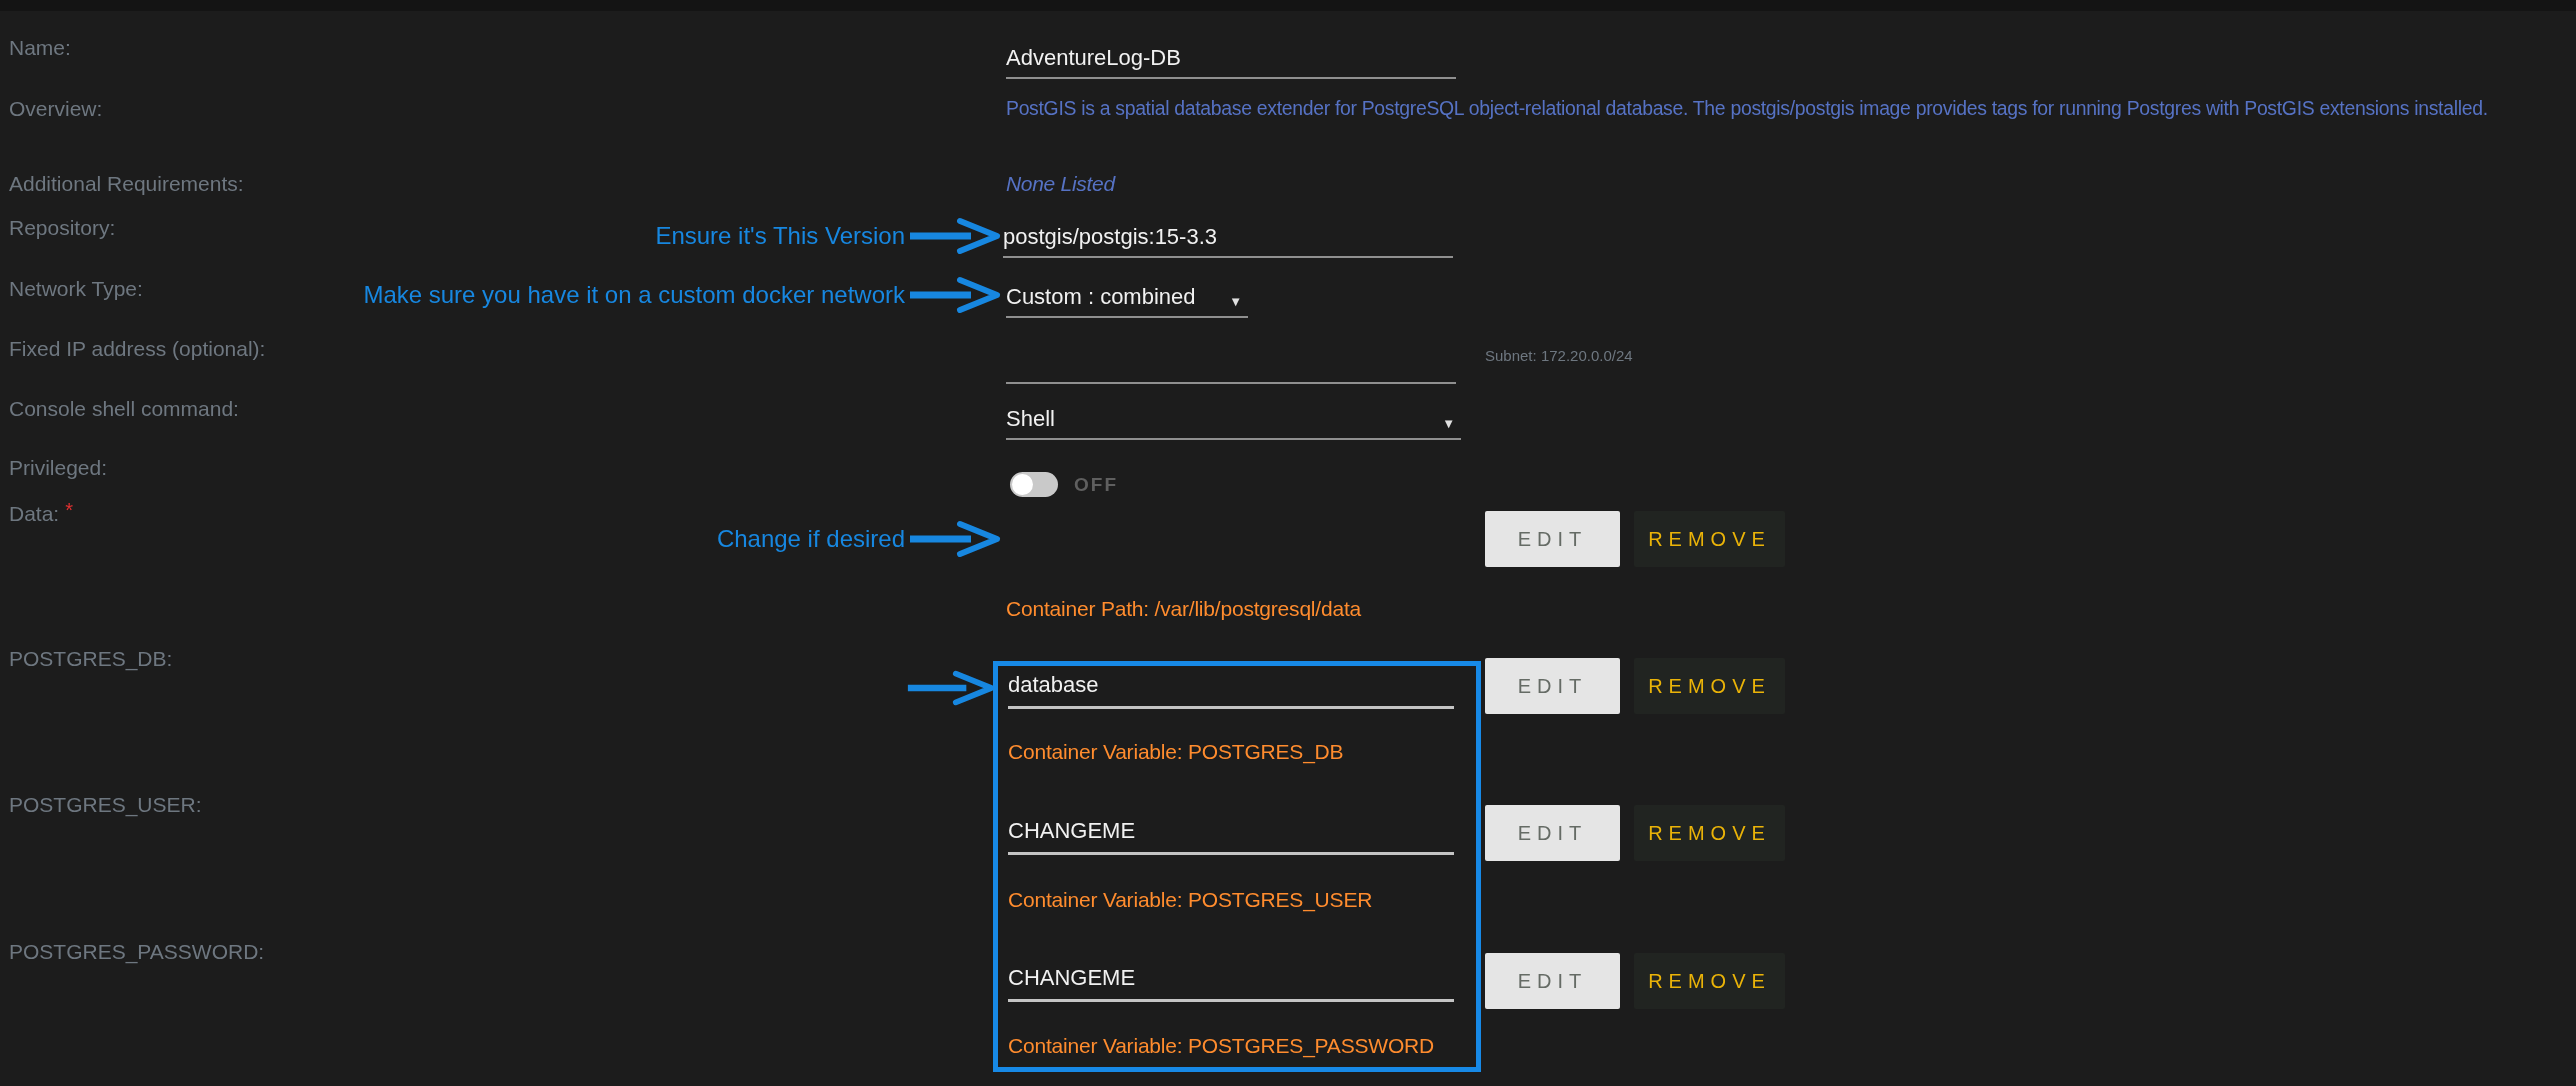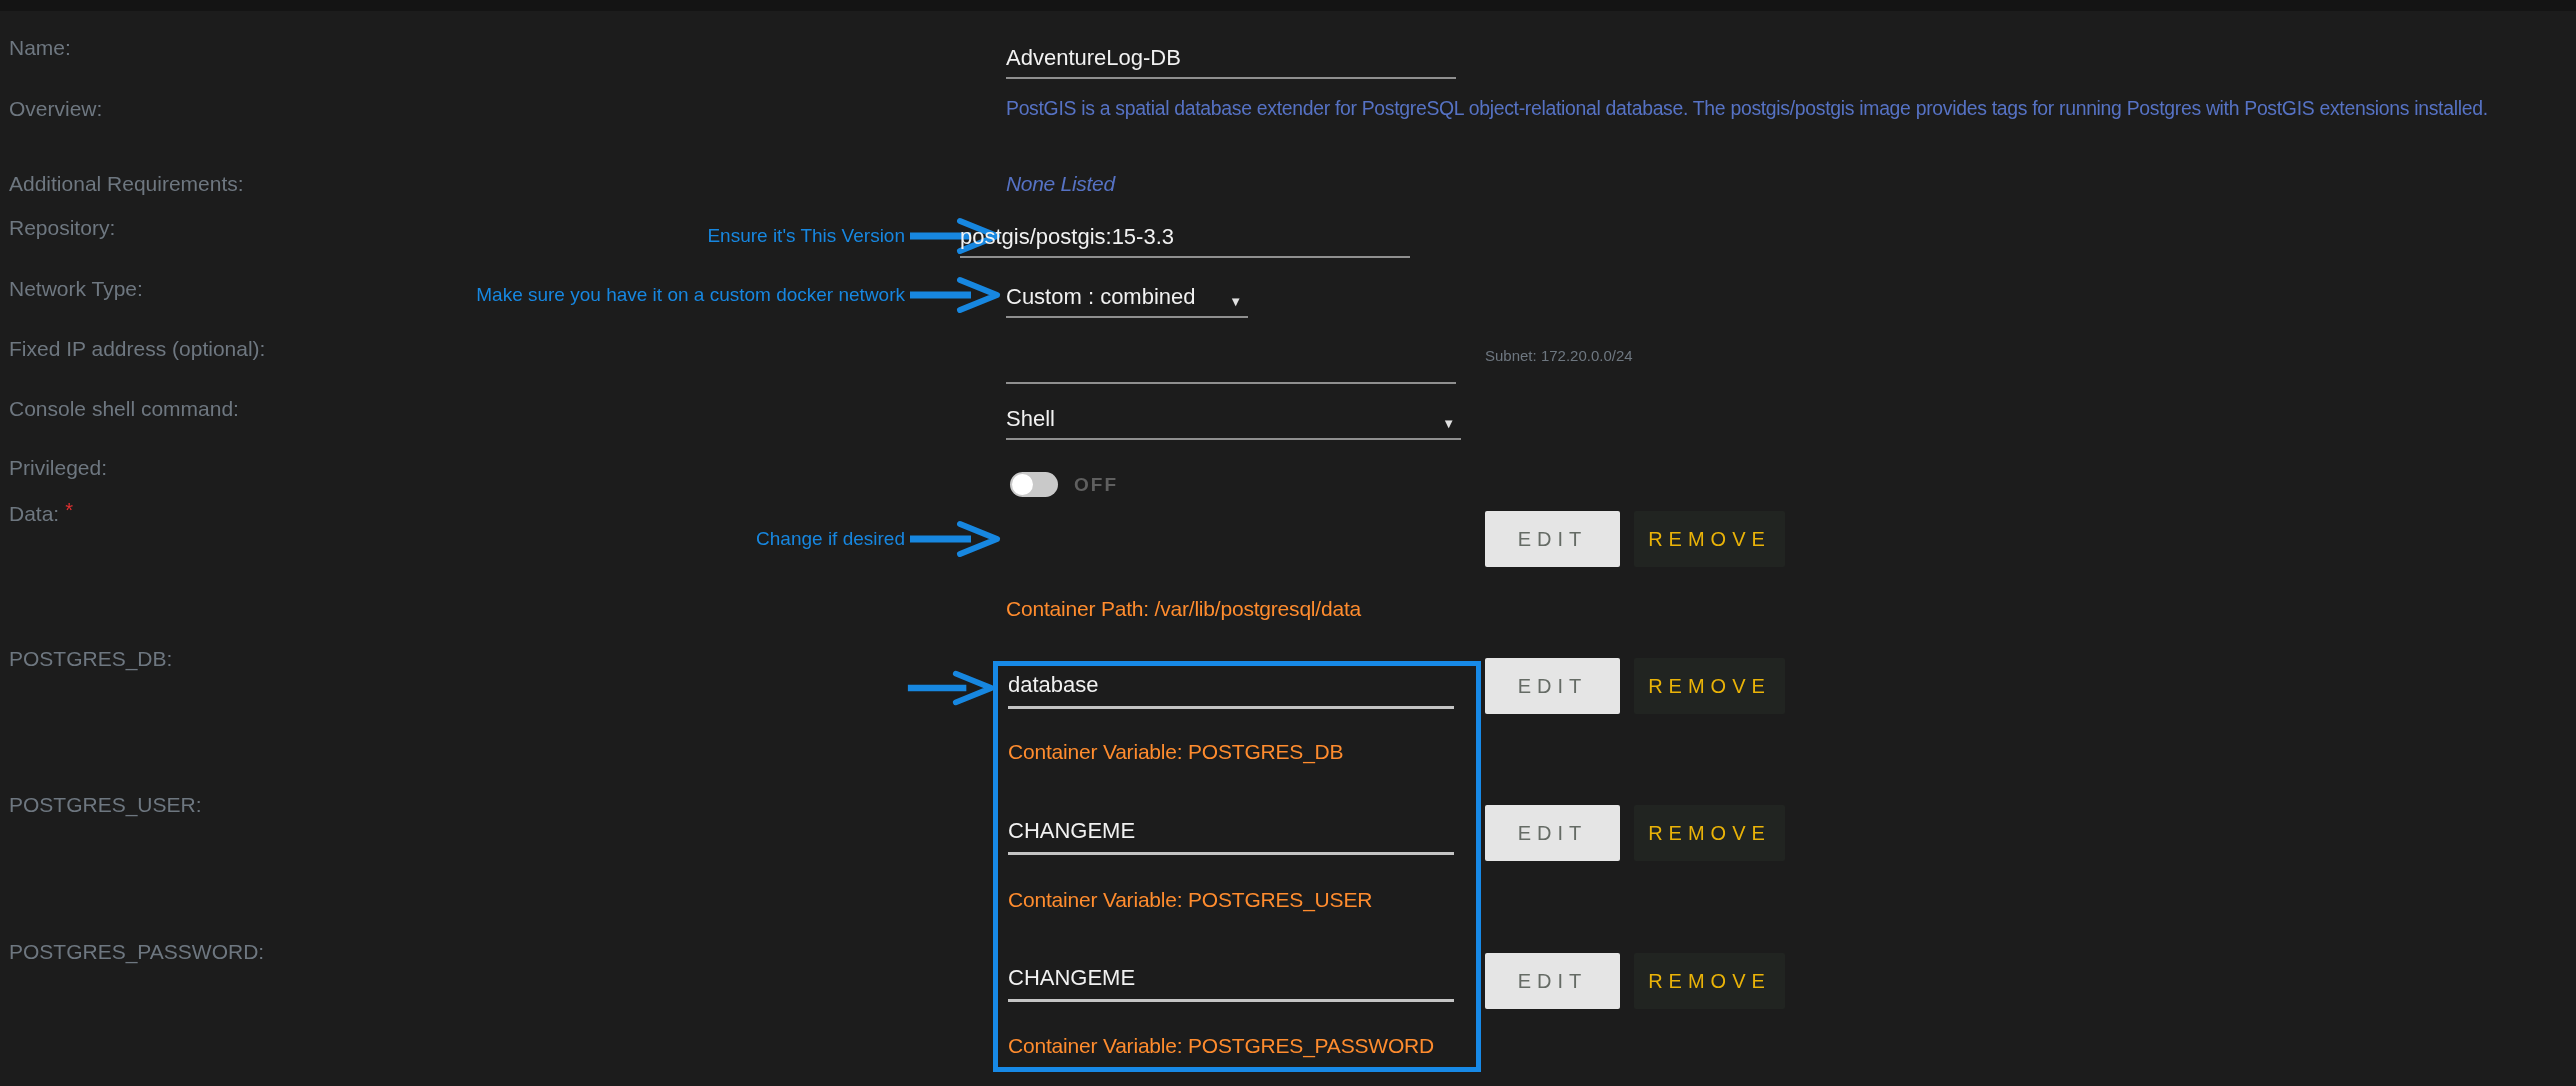--- a/index.html
+++ b/index.html
@@ -4,21 +4,21 @@
 <style>
   html,body{margin:0;padding:0;background:#1c1c1c;}
   #app{position:relative;width:2576px;height:1086px;background:#1c1c1c;overflow:hidden;
        font-family:"Liberation Sans", sans-serif;padding-left:16px;}
   .abs{position:absolute;}
   .cy{transform:translateY(-50%);white-space:nowrap;}
   .lbl{color:#6e7780;font-size:21px;}
   .val{color:#f1f1f1;font-size:22px;line-height:1;white-space:nowrap;}
   .meta{color:#ff8c2e;font-size:21px;letter-spacing:-0.2px;white-space:nowrap;margin-top:16px;}
   .desc{color:#5672c4;font-size:19.4px;letter-spacing:-0.3px;white-space:nowrap;}
-  .ann{color:#1787e0;font-size:19px;white-space:nowrap;text-align:right;}
+  .ann{color:#1787e0;font-size:24px;white-space:nowrap;text-align:right;}
   .input{position:absolute;border-bottom:2px solid #8f8f8f;display:flex;align-items:flex-end;
          padding-bottom:8px;box-sizing:border-box;height:38px;background:transparent;cursor:text;}
   .input.bright{border-bottom:3px solid #c4c4c4;height:47px;padding-bottom:10px;}
   .select{cursor:pointer;}
   .caret{position:absolute;right:6px;bottom:8px;font-size:13px;color:#e0e0e0;line-height:1;}
   .btn{position:absolute;height:56px;display:flex;align-items:center;justify-content:center;
        font-size:20px;letter-spacing:6px;border-radius:2px;cursor:pointer;}
   .btn.edit{width:135px;background:#e5e5e5;color:#656b65;}
   .btn.remove{width:151px;background:#212421;color:#eab308;}
   .bluebox{position:absolute;left:993px;top:661px;width:488px;height:411px;box-sizing:border-box;
@@ -58,21 +58,21 @@
   <span class="abs cy desc" style="left:1006px;top:108px">PostGIS is a spatial database extender for PostgreSQL object-relational database. The postgis/postgis image provides tags for running Postgres with PostGIS extensions installed.</span>
 
   <span class="abs cy desc" style="left:1006px;top:184px;font-style:italic;font-size:21px">None Listed</span>
 
   <span class="abs cy ann" style="left:606px;top:236px;width:299px">Ensure it's This Version</span>
   <svg class="arrow" style="left:907px;top:216px" viewBox="0 0 96 40">
     <path d="M3 20 H64" stroke="#1787e0" stroke-width="7" fill="none"></path>
     <path d="M53 5 L90 20 L53 35" stroke="#1787e0" stroke-width="6" fill="none" stroke-linecap="round" stroke-linejoin="round"></path>
   </svg>
 
-  <div class="input" style="left:960px;top:220px;width:450px">
+  <div class="input" style="left:1003px;top:220px;width:450px">
     <span class="val">postgis/postgis:15-3.3</span>
   </div>
 
   <span class="abs cy ann" style="left:259px;top:295px;width:646px">Make sure you have it on a custom docker network</span>
   <svg class="arrow" style="left:907px;top:275px" viewBox="0 0 96 40">
     <path d="M3 20 H64" stroke="#1787e0" stroke-width="7" fill="none"></path>
     <path d="M53 5 L90 20 L53 35" stroke="#1787e0" stroke-width="6" fill="none" stroke-linecap="round" stroke-linejoin="round"></path>
   </svg>
 
   <div class="input select" style="left:1006px;top:280px;width:242px">

